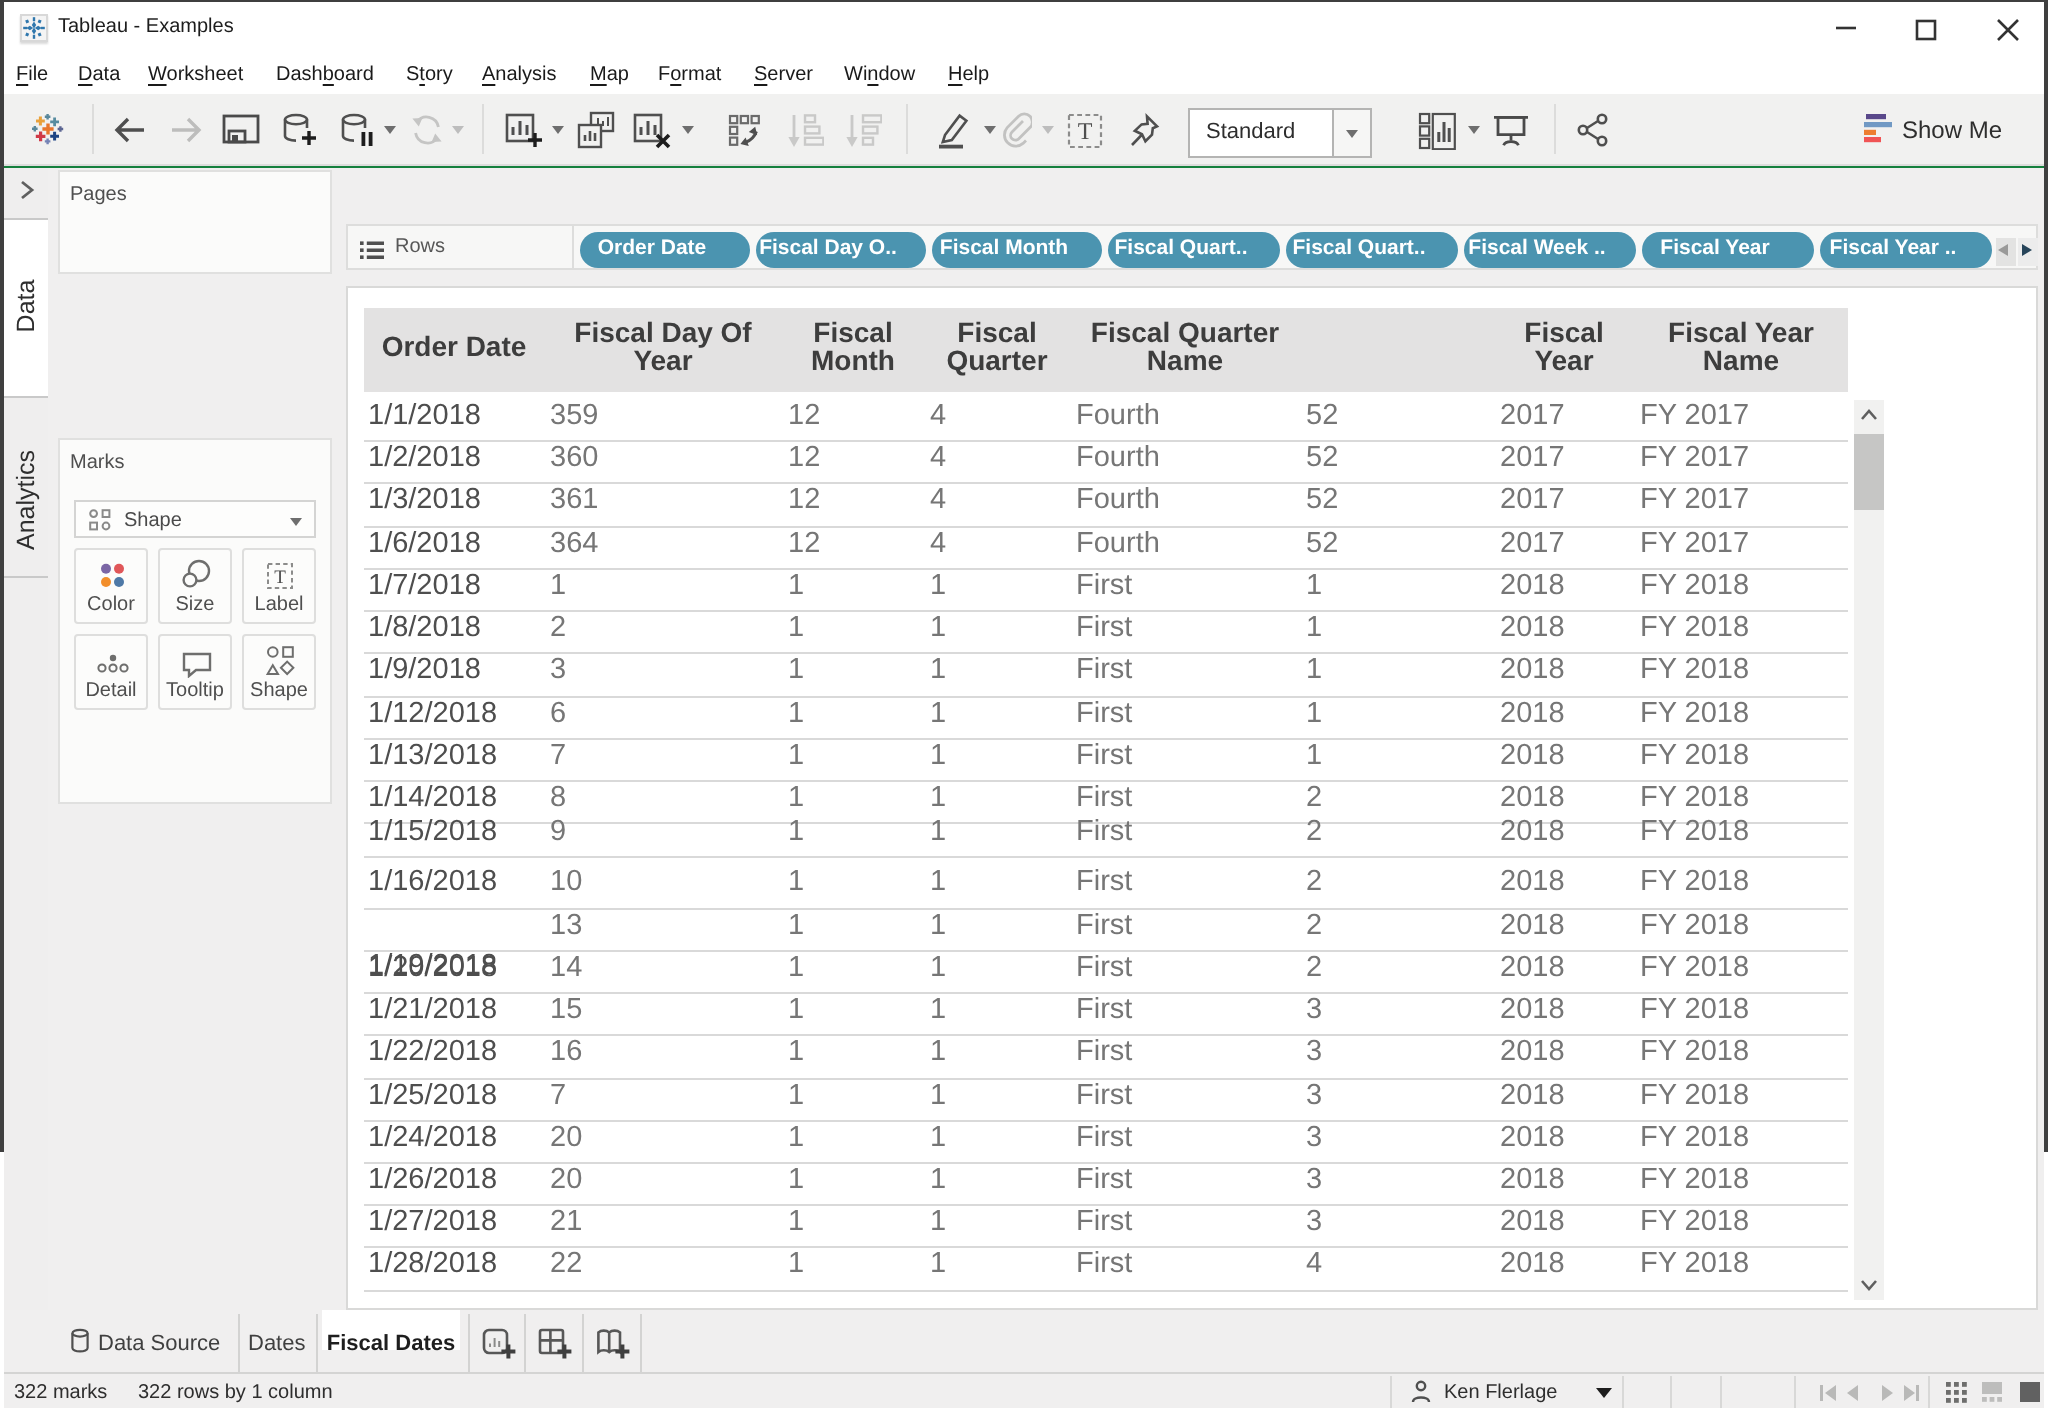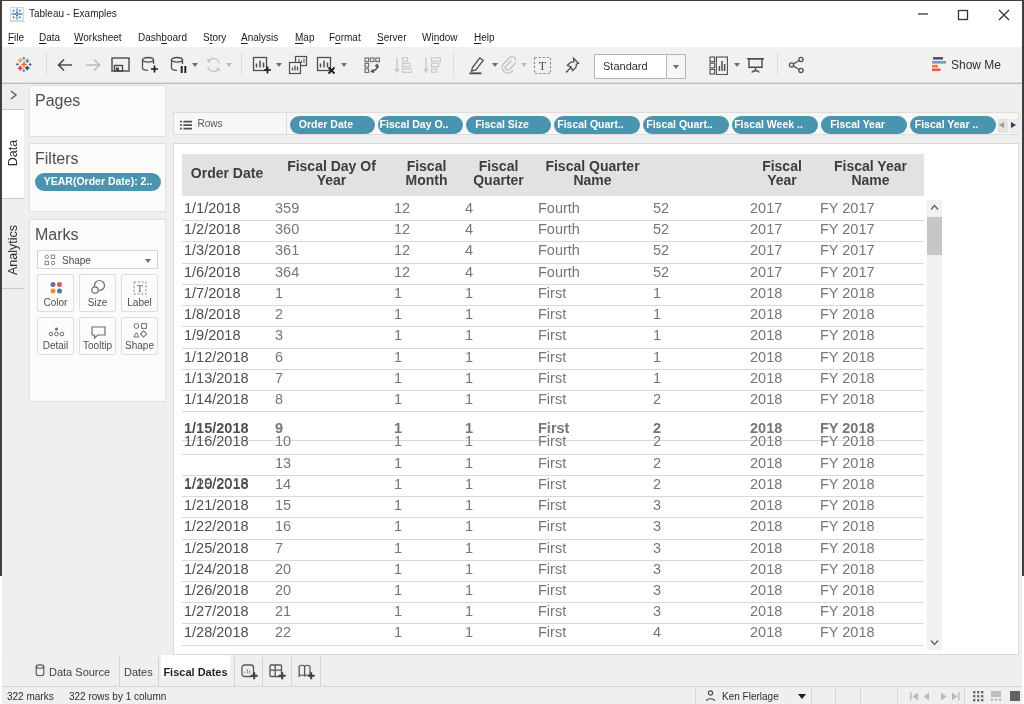--- a/index.html
+++ b/index.html
@@ -1,20 +1,20 @@
 <!DOCTYPE html>
 <html><head>
 <meta charset="utf-8">
 <style>
 * { margin:0; padding:0; box-sizing:border-box; }
 html,body { width:1024px; height:704px; overflow:hidden; }
 body { font-family:"Liberation Sans", sans-serif; position:relative; background:#fff; }
 #win { position:absolute; left:0; top:0; width:1024px; height:576px;
   border-left:2px solid #3f3f3f; border-right:2px solid #3f3f3f;
-  border-top:1px solid #3f3f3f; border-bottom:1px solid #3f3f3f; background:#5eead4;padding-left:24px; }
+  border-top:1px solid #3f3f3f; border-bottom:1px solid #3f3f3f; background:#15803d;padding-left:24px; }
 .abs { position:absolute; }
 
 
 #titlebar { position:absolute; left:0; top:0; width:100%; height:27px; background:#fff; }
 #titletxt { position:absolute; left:27px; top:7px; font-size:10px; color:#1d1d1d; }
 
 
 #menubar { position:absolute; left:0; top:27px; width:100%; height:19px; background:#fff; }
 .mi { position:absolute; top:4px; font-size:10px; color:#1a1a1a; }
 .mi u { text-decoration-thickness:1px; text-underline-offset:2px; }
@@ -29,21 +29,21 @@
 #main { position:absolute; left:0; top:83px; width:100%; height:571px; background:#f0efef; }
 
 
 #strip { position:absolute; left:0; top:0; width:22px; height:571px; background:#efeeee; }
 #dtab { position:absolute; left:0; top:25px; width:22px; height:90px; background:#fff; border-top:1px solid #c9c9c9; border-bottom:1px solid #c9c9c9; }
 #atab { position:absolute; left:0; top:115px; width:22px; height:90px; border-bottom:1px solid #c9c9c9; }
 .vtext { position:absolute; font-size:12.5px; color:#2e2e2e; transform:rotate(-90deg); transform-origin:center; white-space:nowrap; }
 
 
 .panel { position:absolute; left:27px; width:137px; background:#fbfbfa; border:1px solid #e0e0df; }
-.plabel { position:absolute; left:5px; top:6px; font-size:16px; color:#4f4f4f; }
+.plabel { position:absolute; left:5px; top:6px; font-size:10px; color:#4f4f4f; }
 
 
 .pill { position:absolute; background:#4b94b0; border-radius:9px; color:#fff; font-size:10.5px; font-weight:bold; text-align:center; line-height:17.5px; height:17.5px; }
 
 
 .mbtn { position:absolute; width:37px; height:38px; background:#fcfcfb; border:1px solid #dededd; border-radius:2px; text-align:center; }
 .mbtn span { position:absolute; bottom:3px; left:0; right:0; font-size:10px; color:#4f4f4f; }
 
 
 .shelf .pill { padding-right:13px; }
@@ -324,24 +324,20 @@
           <span class="vtext" style="left:-14px;top:35.5px;width:50px;text-align:center">Data</span>
         </div>
       <div id="atab">
           <span class="vtext" style="left:-24px;top:44px;width:70px;text-align:center">Analytics</span>
         </div>
     </div>
 
     <div class="panel" style="top:1px;height:52px">
         <span class="plabel">Pages</span>
       </div>
-    <div class="panel" style="top:59px;height:69px">
-      <span class="plabel">Filters</span>
-      <div class="pill" style="left:5px;top:29px;width:126px">YEAR(Order Date): 2..</div>
-    </div>
     <div class="panel" style="top:135px;height:183px">
       <span class="plabel">Marks</span>
 
       <div class="abs" style="left:7px;top:30px;width:121px;height:19px;background:#fdfdfc;border:1px solid #d4d4d3">
         <svg class="abs" style="left:6px;top:3px" width="12" height="12" viewBox="0 0 12 12">
           <g fill="none" stroke="#8a8a89" stroke-width="1">
             <circle cx="2.8" cy="2.8" r="1.7"></circle>
               <rect x="7.3" y="1.1" width="3.4" height="3.4"></rect>
             <rect x="1.1" y="7.3" width="3.4" height="3.4"></rect>
               <circle cx="9" cy="9" r="1.7"></circle>
@@ -408,21 +404,21 @@
           <g fill="#4f4f4f">
             <rect x="0" y="0.7" width="1.8" height="1.8"></rect>
             <rect x="0" y="4.2" width="1.8" height="1.8"></rect>
             <rect x="0" y="7.7" width="1.8" height="1.8"></rect>
           </g>
         </svg>
       <span class="shlabel">Rows</span>
       <div class="shdiv"></div>
       <div class="pill" style="left:116px;top:3px;width:85px">Order Date</div>
       <div class="pill" style="left:204px;top:3px;width:85px">Fiscal Day O..</div>
-      <div class="pill" style="left:292px;top:3px;width:85px">Fiscal Size</div>
+      <div class="pill" style="left:292px;top:3px;width:85px">Fiscal Month</div>
       <div class="pill" style="left:380px;top:3px;width:86px">Fiscal Quart..</div>
       <div class="pill" style="left:469px;top:3px;width:86px">Fiscal Quart..</div>
       <div class="pill" style="left:558px;top:3px;width:86px">Fiscal Week ..</div>
       <div class="pill" style="left:647px;top:3px;width:86px">Fiscal Year</div>
       <div class="pill" style="left:736px;top:3px;width:86px">Fiscal Year ..</div>
 
       <div class="abs" style="left:824px;top:6px;width:10px;height:14px;background:#e3e3e2">
         <div class="abs" style="left:1px;top:3px;width:0;height:0;border-top:3.5px solid transparent;border-bottom:3.5px solid transparent;border-right:5px solid #9a9a99"></div>
       </div>
       <div class="abs" style="left:835px;top:6px;width:10px;height:14px;background:#ececec">
@@ -534,21 +530,21 @@
           <div class="row" style="top: 246.98px; height: 21.22px;">
             <span class="c c1" style="left: 2px;">1/14/2018</span>
             <span class="c" style="left: 93px;">8</span>
             <span class="c" style="left: 212px;">1</span>
             <span class="c" style="left: 283px;">1</span>
             <span class="c" style="left: 356px;">First</span>
             <span class="c" style="left: 471px;">2</span>
             <span class="c" style="left: 568px;">2018</span>
             <span class="c" style="left: 638px;">FY 2018</span>
           </div>
-          <div class="row" style="top: 276px; height: 21.22px; font-weight: bold;">
+          <div class="row" style="top: 264px; height: 21.22px;">
             <span class="c c1" style="left: 2px;">1/15/2018</span>
             <span class="c" style="left: 93px;">9</span>
             <span class="c" style="left: 212px;">1</span>
             <span class="c" style="left: 283px;">1</span>
             <span class="c" style="left: 356px;">First</span>
             <span class="c" style="left: 471px;">2</span>
             <span class="c" style="left: 568px;">2018</span>
             <span class="c" style="left: 638px;">FY 2018</span>
           </div>
           <div class="row" style="top: 289.42px; height: 21.22px;">

